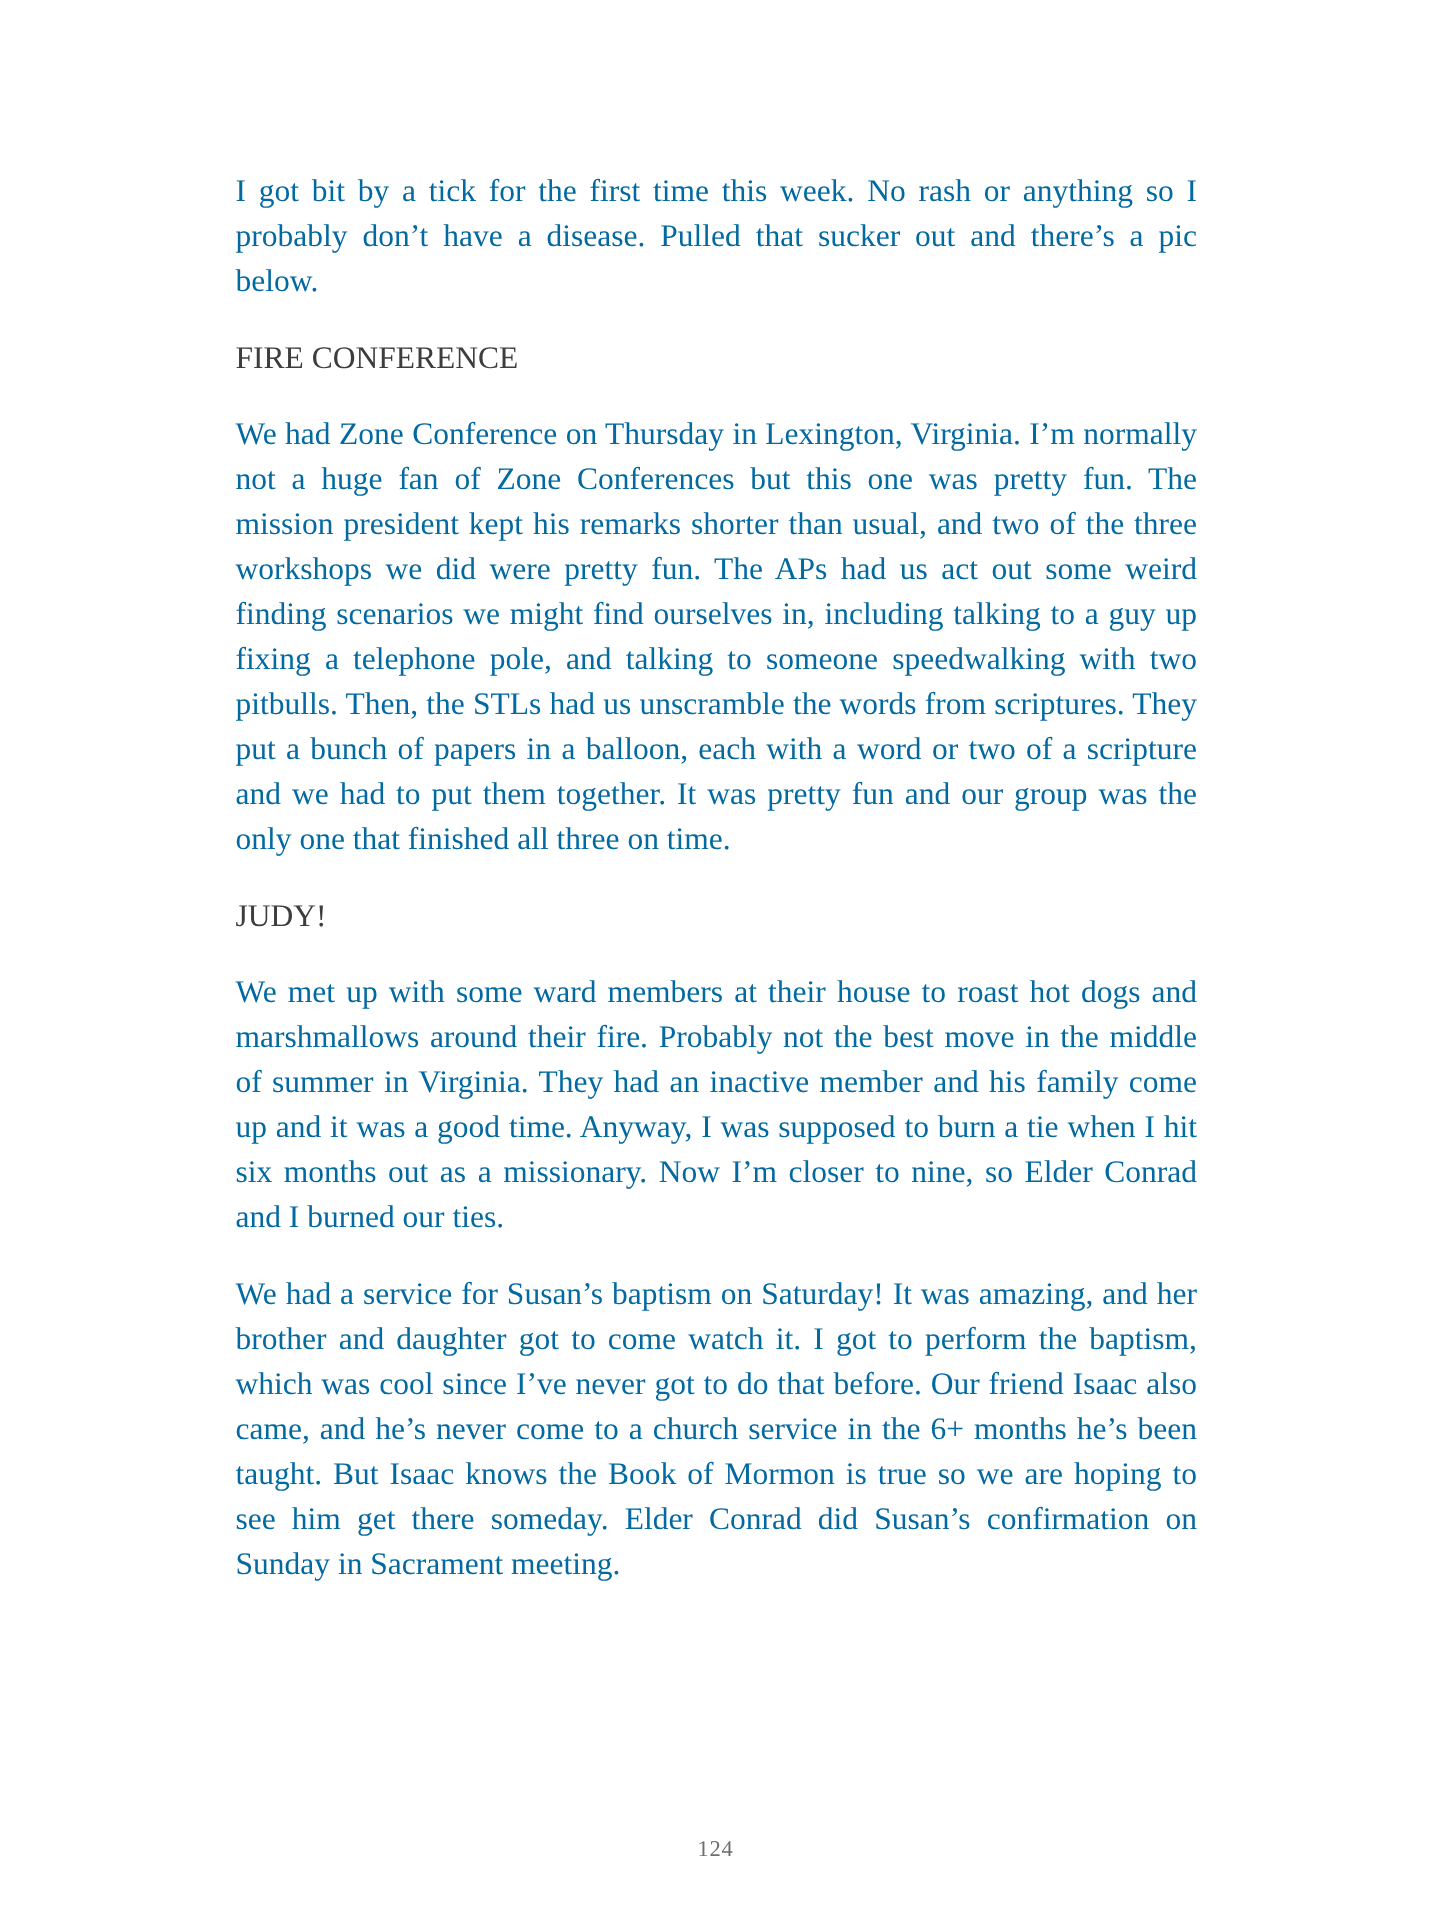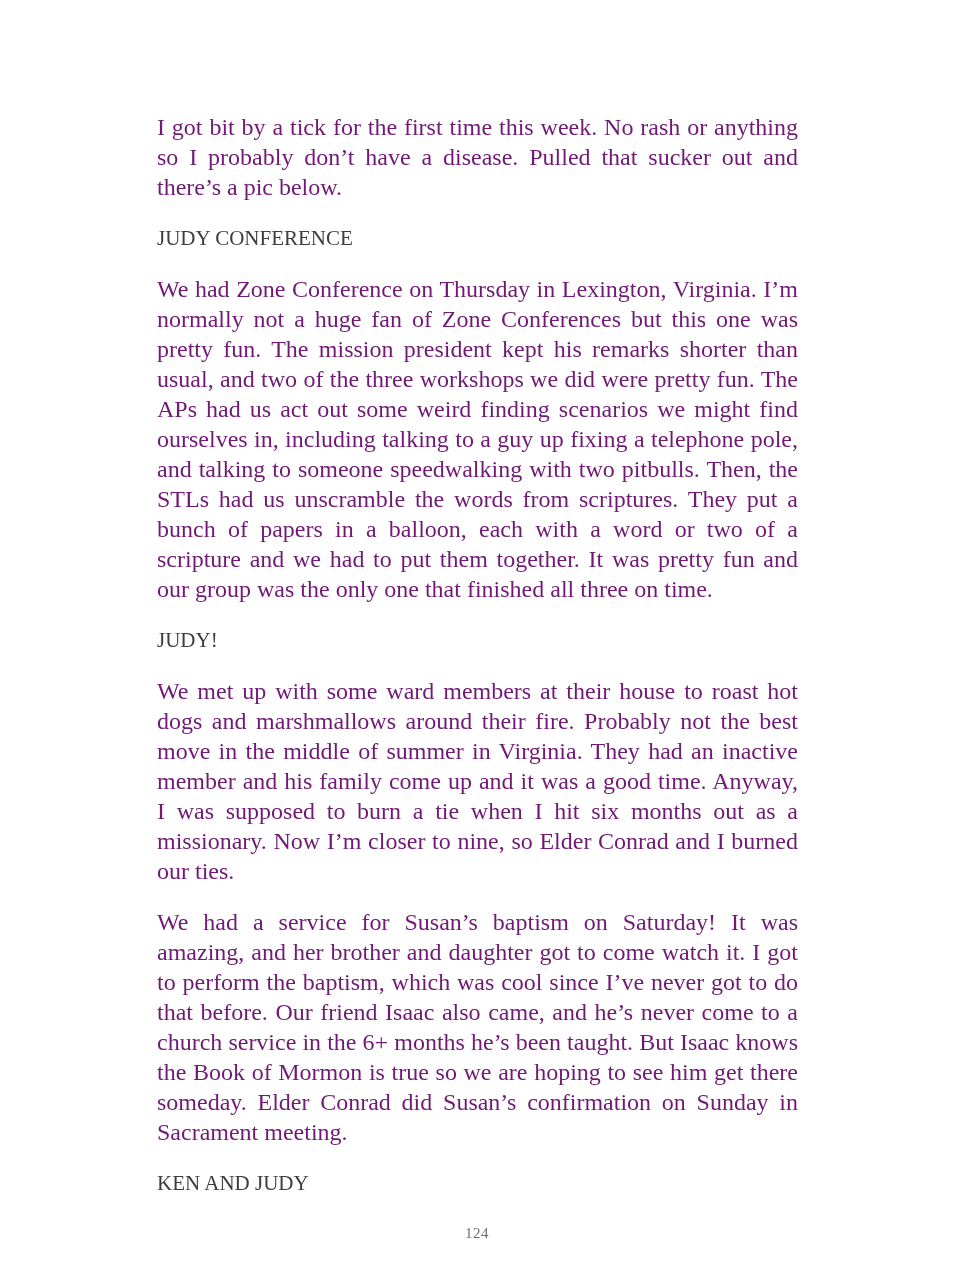--- a/index.html
+++ b/index.html
@@ -17,24 +17,24 @@
     color: #3d3d3d;
   }
   .content {
     position: absolute;
     left: 157px;
     top: 112px;
     width: 641px;
   }
   .body-par {
     margin: 0 0 21px 0;
-    font-size: 24px;
+    font-size: 21px;
     line-height: 30px;
     text-align: justify;
-    color: #701a75;
+    color: #0369a1;
     font-family: Liberation Serif, serif;
   }
   .section-heading {
     margin: 0 0 21px 0;
     font-size: 21px;
     line-height: 30px;
     font-weight: normal;
     text-align: left;
     color: #3d3d3d;
   }
@@ -52,31 +52,30 @@
   }
 </style>
 </head>
 <body>
 
 <div class="page">
   <div class="content">
 
     <p class="body-par">I got bit by a tick for the first time this week. No rash or anything so I probably don’t have a disease. Pulled that sucker out and there’s a pic below.</p>
 
-    <h2 class="section-heading">JUDY CONFERENCE</h2>
+    <h2 class="section-heading">FIRE CONFERENCE</h2>
 
     <p class="body-par">We had Zone Conference on Thursday in Lexington, Virginia. I’m normally not a huge fan of Zone Conferences but this one was pretty fun. The mission president kept his remarks shorter than usual, and two of the three workshops we did were pretty fun. The APs had us act out some weird finding scenarios we might find ourselves in, including talking to a guy up fixing a telephone pole, and talking to someone speedwalking with two pitbulls. Then, the STLs had us unscramble the words from scriptures. They put a bunch of papers in a balloon, each with a word or two of a scripture and we had to put them together. It was pretty fun and our group was the only one that finished all three on time.</p>
 
     <h2 class="section-heading">JUDY!</h2>
 
     <p class="body-par">We met up with some ward members at their house to roast hot dogs and marshmallows around their fire. Probably not the best move in the middle of summer in Virginia. They had an inactive member and his family come up and it was a good time. Anyway, I was supposed to burn a tie when I hit six months out as a missionary. Now I’m closer to nine, so Elder Conrad and I burned our ties.</p>
 
 
     <p class="body-par">We had a service for Susan’s baptism on Saturday! It was amazing, and her brother and daughter got to come watch it. I got to perform the baptism, which was cool since I’ve never got to do that before. Our friend Isaac also came, and he’s never come to a church service in the 6+ months he’s been taught. But Isaac knows the Book of Mormon is true so we are hoping to see him get there someday. Elder Conrad did Susan’s confirmation on Sunday in Sacrament meeting.</p>
 
-    <h2 class="section-heading">KEN AND JUDY</h2>
 
   </div>
 
   <div class="footer">
     <span class="page-number">124</span>
   </div>
 </div>
 
 </body></html>

